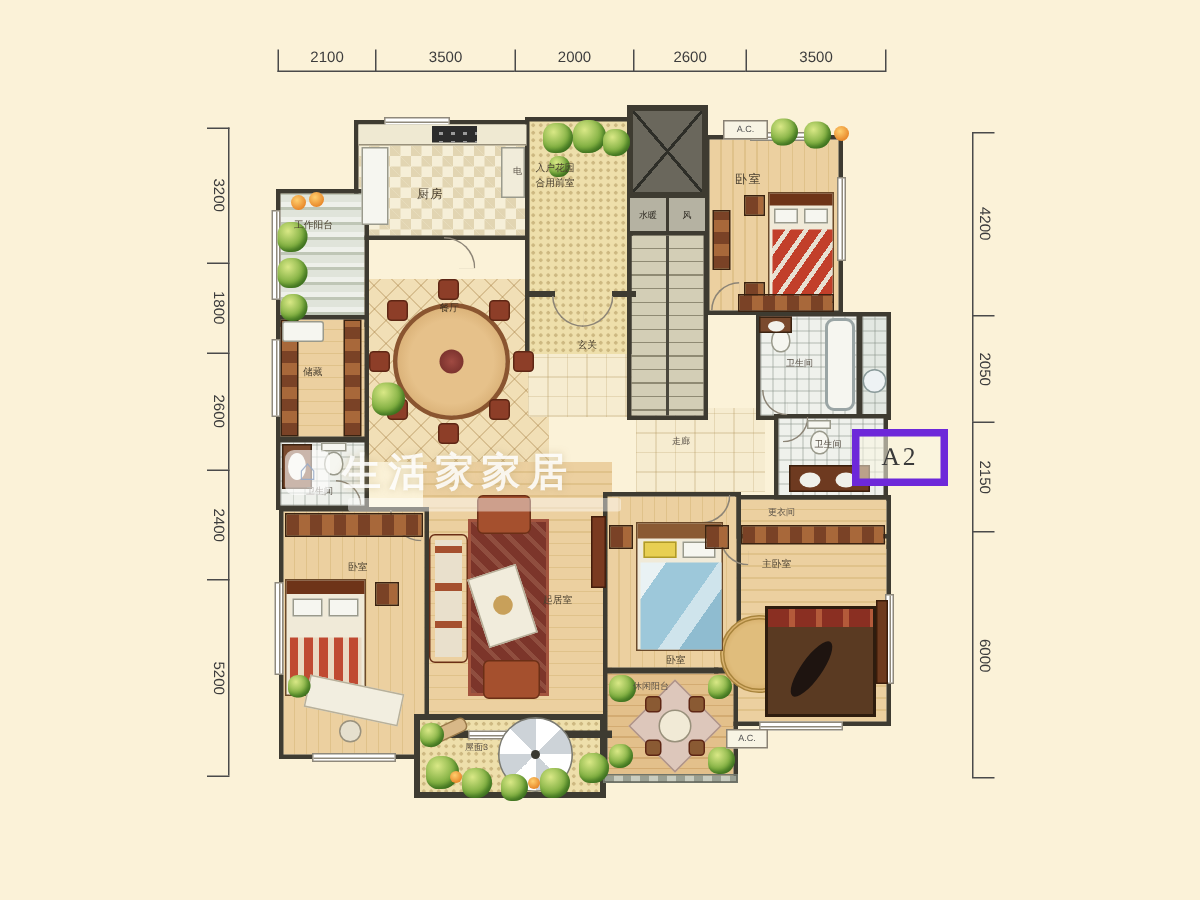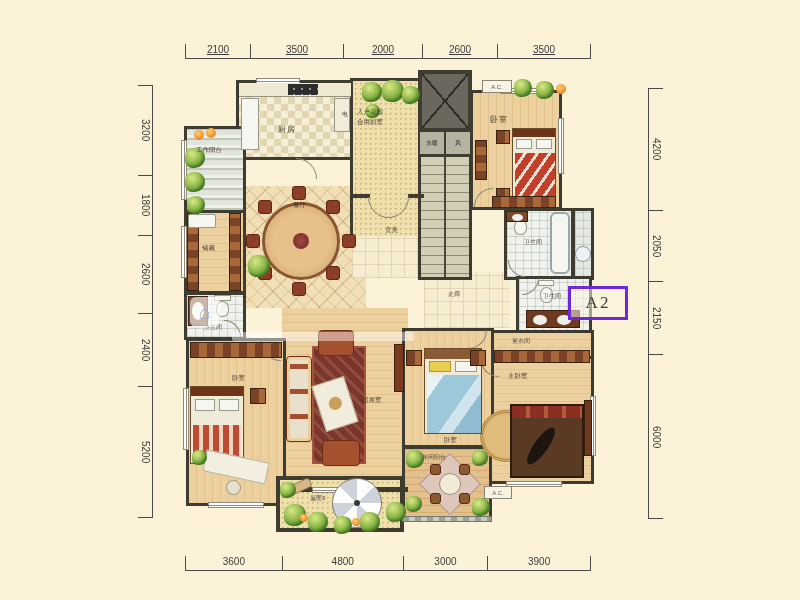--- a/index.html
+++ b/index.html
@@ -49,48 +49,42 @@
   .chair{position:absolute;width:14px;height:14px;background:#8d3e28;border:1px solid #5e2614;border-radius:3px;box-sizing:border-box;}
   .cab{position:absolute;background:repeating-linear-gradient(90deg,#7a4226 0 8px,#a8683a 8px 16px);border:1px solid #3a2210;box-sizing:border-box;}
   .cab.v{background:repeating-linear-gradient(0deg,#7a4226 0 8px,#a8683a 8px 16px);}
   .whitebox{position:absolute;background:#f6f6f0;border:1px solid #9a9a8c;box-sizing:border-box;}
   
   .lbl{position:absolute;font-size:8px;color:#4a4030;letter-spacing:1px;white-space:nowrap;}
   .lbl.s{font-size:6.5px;letter-spacing:0;}
   .lbl.xs{font-size:6px;letter-spacing:0;color:#5a5248;}
   .tag{position:absolute;display:flex;align-items:center;justify-content:center;font-size:6px;color:#2e2a22;}
   .acbox{position:absolute;border:1px solid #8a8274;background:#f8f4e4;display:flex;align-items:center;justify-content:center;font-size:6px;color:#555;}
-  .a2box{position:absolute;border:3px solid #6d28d9;background:rgba(250,245,225,.55);
+  .a2box{position:absolute;border:5px solid #6d28d9;background:rgba(250,245,225,.55);
     font-family:"Liberation Serif",serif;font-size:17px;color:#3a3a3a;letter-spacing:2px;
     display:flex;align-items:center;justify-content:center;}
   
   .wm{position:absolute;display:flex;align-items:center;gap:8px;}
   .wm-icon{width:30px;height:30px;background:rgba(255,255,255,.6);border-radius:6px;
     display:flex;align-items:center;justify-content:center;font-size:20px;color:rgba(150,170,200,.85);}
   .wm-text{font-size:26px;font-weight:bold;color:rgba(255,255,255,.85);letter-spacing:5px;
     text-shadow:0 0 5px rgba(190,170,120,.5);}
   .wm-sub{position:absolute;background:rgba(255,255,255,.45);border-radius:2px;}
 </style>
 </head>
 <body>
 
 <div id="stage">
 
-  <div class="dimbar h" style="left:185px;top:44px;width:405px;text-decoration:underline;">
+  <div class="dimbar h" style="left:185px;top:33px;width:405px;">
     <div class="seg" style="flex-grow: 2100;">2100</div>
     <div class="seg" style="flex-grow: 3500;">3500</div>
     <div class="seg" style="flex-grow: 2800;">2000</div>
     <div class="seg" style="flex-grow: 2600;">2600</div>
     <div class="seg" style="flex-grow: 3500;">3500</div>
-  </div>
-  <div class="dimbar h" style="left:185px;top:556px;width:405px;">
-    <div class="seg" style="flex-grow: 3600;">3600</div>
-    <div class="seg" style="flex-grow: 4800;">4800</div>
-    <div class="seg" style="flex-grow: 3000;">3000</div>
-    <div class="seg" style="flex-grow: 3900;">3900</div>
   </div>
   <div class="dimbar v line-r" style="left:138px;top:85px;height:432px;">
     <div class="seg" style="flex-grow: 3200;">3200</div>
     <div class="seg" style="flex-grow: 1800;">1800</div>
     <div class="seg" style="flex-grow: 2600;">2600</div>
     <div class="seg" style="flex-grow: 2400;">2400</div>
     <div class="seg" style="flex-grow: 5200;">5200</div>
   </div>
   <div class="dimbar v line-l" style="left:648px;top:88px;height:430px;">
     <div class="seg" style="flex-grow: 4200;">4200</div>
@@ -316,16 +310,17 @@
   <div class="lbl s" style="left:362px;top:396px;">起居室</div>
   <div class="lbl s" style="left:232px;top:374px;">卧室</div>
   <div class="lbl xs" style="left:204px;top:323px;">卫生间</div>
   <div class="lbl xs" style="left:310px;top:494px;">屋面3</div>
   <div class="acbox" style="left:484px;top:486px;width:26px;height:11px;">A.C.</div>
 
   <div class="a2box" style="left:568px;top:286px;width:54px;height:28px;">A2</div>
 
   <div class="wm" style="left:190px;top:297px;">
     <div class="wm-icon">⌂</div>
+    <div class="wm-text">生活家家居</div>
   </div>
   <div class="wm-sub" style="left:232px;top:332px;width:182px;height:9px;"></div>
 
 </div>
 
 </body></html>

